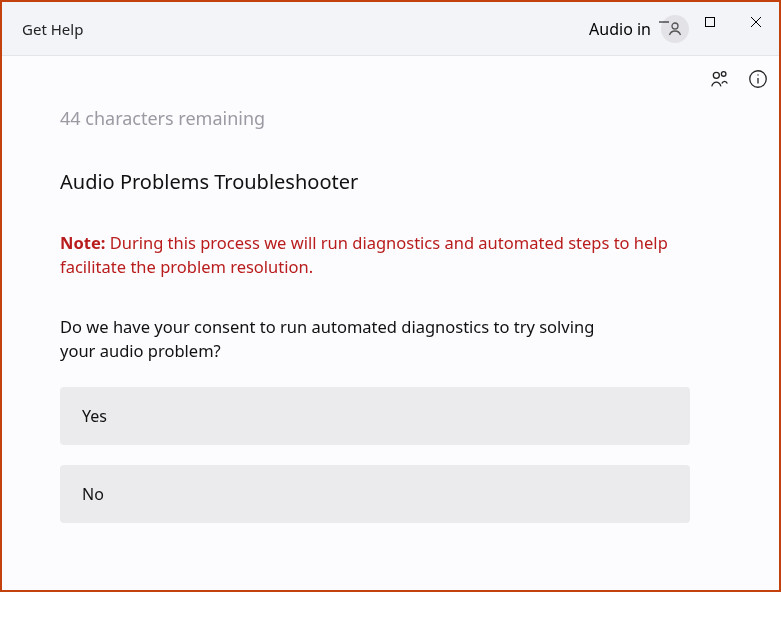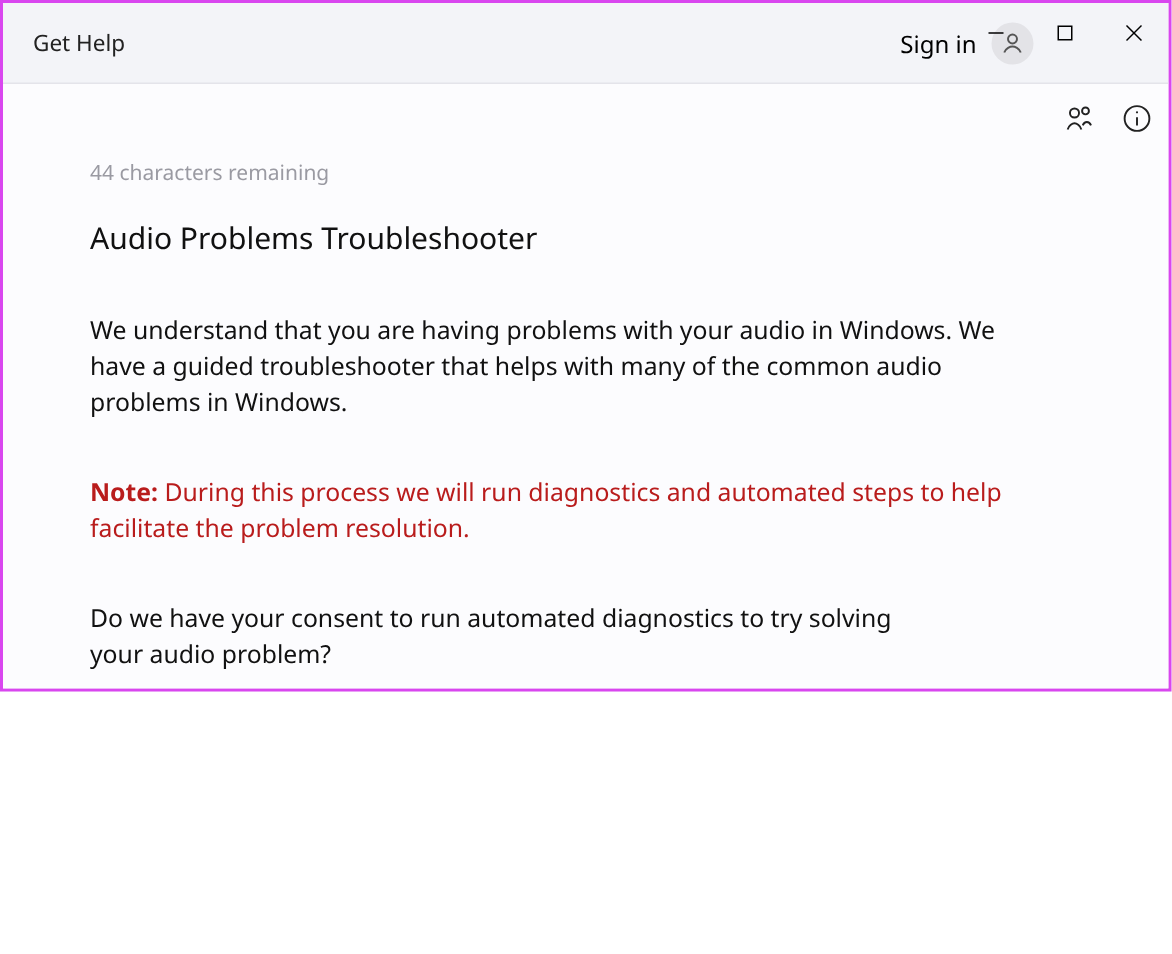--- a/index.html
+++ b/index.html
@@ -1,19 +1,19 @@
 <!DOCTYPE html>
 <html><head>
 <meta charset="utf-8">
 <style>
   * { box-sizing: border-box; margin: 0; padding: 0; }
   html, body { width: 781px; height: 636px; font-family: "Segoe UI", system-ui, sans-serif; }
   .window {
-    width: 781px; height: 461px;
-    border: 2px solid #d946ef;
+    width: 781px; height: 592px;
+    border: 2px solid #c2410c;
     background: #f7f7f9;
     display: flex; flex-direction: column;
     position: relative;
     overflow: hidden;
   }
   .titlebar {
     height: 54px;
     background: #f3f4f8;
     border-bottom: 1px solid #e4e4ea;
     display: flex; align-items: center;
@@ -47,21 +47,21 @@
     overflow: hidden;
   }
   .top-icons {
     position: absolute; top: 12px; right: 10px;
     display: flex; gap: 16px; align-items: center;
   }
   .top-icons svg { display: block; }
   .scroll-body {
     padding: 50px 48px 24px 58px;
   }
-  .char-remaining { font-size: 14px; color: #9a9aa2; margin-bottom: 20px; }
+  .char-remaining { font-size: 18px; color: #9a9aa2; margin-bottom: 38px; }
   .section-title { font-size: 20px; font-weight: 400; color: #111; margin-bottom: 36px; }
   .para { font-size: 16.5px; color: #111; line-height: 1.45; margin-bottom: 36px; max-width: 620px;}
   .note-para { font-size: 16.5px; color: #b91c1c; line-height: 1.45; margin-bottom: 36px; max-width: 640px;}
   .note-label { font-weight: 700; }
   .consent-q { font-size: 16.5px; font-weight: 400; color: #111; line-height: 1.45; margin-bottom: 24px; max-width: 560px;}
   .option-btn {
     display: block; width: 630px; max-width: 100%;
     background: #ebebed; border: none; text-align: left;
     padding: 18px 22px; font-size: 16px; color: #111;
     border-radius: 4px; margin-bottom: 20px; cursor: pointer;
@@ -70,21 +70,21 @@
 </style>
 </head>
 <body>
 
 <div class="window">
 
   <div class="titlebar">
     <span class="app-title">Get Help</span>
     <span class="spacer"></span>
     <div class="signin-wrap">
-      <span class="signin-text">Sign in</span>
+      <span class="signin-text">Audio in</span>
       <span class="avatar-circle">
         <svg width="16" height="16" viewBox="0 0 16 16" fill="none" stroke="#555" stroke-width="1.3">
           <circle cx="8" cy="5" r="3"></circle>
           <path d="M2.5 14c1-3 4-4 5.5-4s4.5 1 5.5 4"></path>
         </svg>
       </span>
     </div>
     <div class="winbtns">
       <div class="winbtn">
         <svg width="12" height="12" viewBox="0 0 12 12">
@@ -124,26 +124,25 @@
         </svg>
       </span>
     </div>
 
     <div class="scroll-body">
 
       <div class="char-remaining">44 characters remaining</div>
 
       <h1 class="section-title">Audio Problems Troubleshooter</h1>
 
-      <p class="para">We understand that you are having problems with your audio in Windows. We have a guided troubleshooter that helps with many of the common audio problems in Windows.</p>
 
       <p class="note-para">
         <span class="note-label">Note:</span><span> During this process we will run diagnostics and automated steps to help facilitate the problem resolution.</span>
       </p>
 
       <p class="consent-q">Do we have your consent to run automated diagnostics to try solving your audio problem?</p>
 
+      <button class="option-btn">Yes</button>
       <button class="option-btn">No</button>
-      <button class="option-btn">Yes</button>
 
     </div>
   </div>
 </div>
 
 </body></html>

